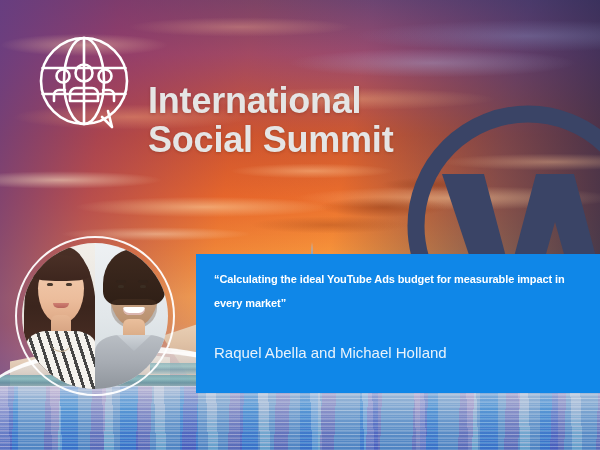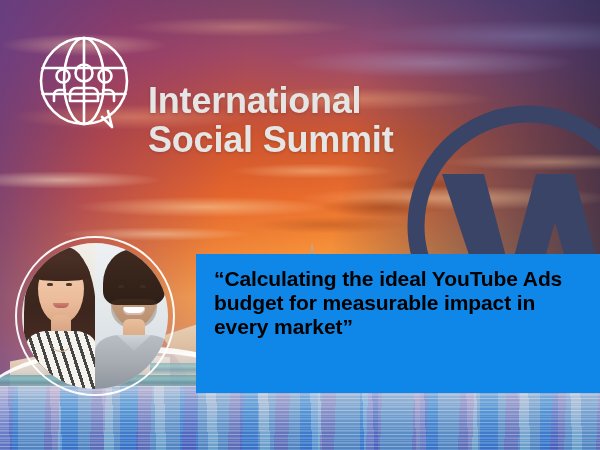--- a/index.html
+++ b/index.html
@@ -342,23 +342,23 @@
   .quote-panel {
     position: absolute;
     left: 196px; top: 254px;
     width: 404px; height: 139px;
     background: #0f87e8;
   }
   .quote-text {
     position: absolute;
     left: 18px; top: 13px;
     width: 372px;
-    color: #000000;
+    color: #ffffff;
     font-weight: 700;
-    font-size: 21px;
+    font-size: 11px;
     line-height: 24px;
     letter-spacing: -0.1px;
   }
   .speaker-names {
     position: absolute;
     left: 18px; top: 88px;
     color: #e8f2fb;
     font-weight: 400;
     font-size: 15px;
     line-height: 21px;
@@ -465,15 +465,16 @@
       <div class="mouth"></div>
       <div class="f-neck"></div>
       <div class="f-body"></div>
       <div class="collar"></div>
     </div>
   </div>
   <div class="speaker-circle"></div>
 
   <div class="quote-panel">
     <div class="quote-text">“Calculating the ideal YouTube Ads budget for measurable impact in every market”</div>
+    <div class="speaker-names">Raquel Abella and Michael Holland</div>
   </div>
 
 </div>
 
 </body></html>

